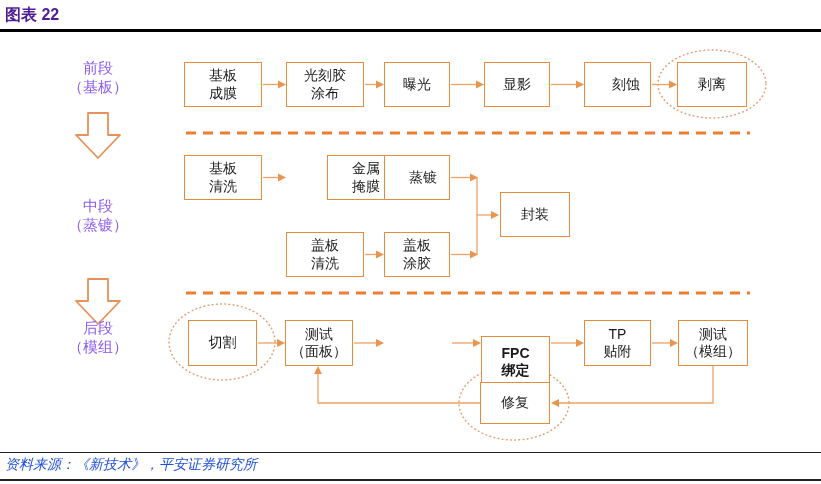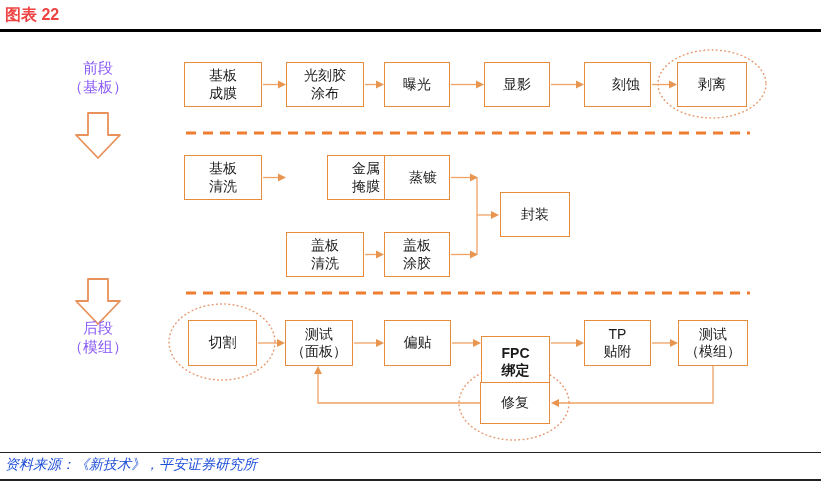--- a/index.html
+++ b/index.html
@@ -1,21 +1,21 @@
 <!DOCTYPE html>
 <html><head>
 <meta charset="utf-8">
 <style>
   html,body{margin:0;padding:0;background:#fff;}
   .page{
     position:relative;width:821px;height:484px;background:#ffffff;overflow:hidden;
     font-family:"Liberation Sans","DejaVu Sans",sans-serif;color:#111;
   }
   
-  .hdr{position:absolute;left:5px;top:5px;width:810px;font-size:16px;font-weight:bold;color:#ef4444;
+  .hdr{position:absolute;left:5px;top:5px;width:810px;font-size:16px;font-weight:bold;color:#4c1d95;
        display:flex;gap:18px;align-items:baseline;}
   .hdr-rule{position:absolute;left:0;top:29px;width:821px;height:3px;background:#000;}
   
   .stage-label{position:absolute;width:88px;text-align:center;font-size:15px;line-height:1.28;
                color:#8b5cf6;white-space:pre-line;}
   
   .box{position:absolute;border:1.5px solid #E78C3C;background:#fff;box-sizing:border-box;
        display:flex;align-items:center;justify-content:center;text-align:center;
        font-size:14px;line-height:1.25;color:#1a1a1a;white-space:pre-line;}
   
@@ -100,20 +100,22 @@
       <path d="M481,343 l-8,-4 v8 z"></path>
         <path d="M584,343 l-8,-4 v8 z"></path>
       <path d="M678,343 l-8,-4 v8 z"></path>
       <path d="M551,403 l8,-4 v8 z"></path>
       <path d="M318,366 l-4,8 h8 z"></path>
     </g>
   </svg>
 
   <div class="stage-label" style="left:54px;top:58px;">前段
 （基板）</div>
+  <div class="stage-label" style="left:54px;top:196px;">中段
+（蒸镀）</div>
   <div class="stage-label" style="left:54px;top:318px;text-align:center;">后段
 （模组）</div>
 
   <div class="box" style="left:184px;top:62px;width:78px;height:45px;">基板
 成膜</div>
   <div class="box" style="left:286px;top:62px;width:78px;height:45px;">光刻胶
 涂布</div>
   <div class="box" style="left:384px;top:62px;width:66px;height:45px;">曝光</div>
   <div class="box" style="left:484px;top:62px;width:66px;height:45px;">显影</div>
   <div class="box" style="left:584px;top:62px;width:67px;height:45px;padding-left:17px;">刻蚀</div>
@@ -128,21 +130,20 @@
   <div class="box" style="left:286px;top:232px;width:78px;height:45px;">盖板
 清洗</div>
   <div class="box" style="left:384px;top:232px;width:66px;height:45px;">盖板
 涂胶</div>
 
   <div class="box" style="left:188px;top:320px;width:69px;height:46px;">切割</div>
 
   <div class="box" style="left:500px;top:192px;width:70px;height:45px;">封装</div>
   <div class="box" style="left:285px;top:320px;width:68px;height:46px;">测试
 （面板）</div>
-  <div class="box" style="left:384px;top:320px;width:67px;height:46px;">偏贴</div>
   <div class="box" style="left:481px;top:336px;width:69px;height:52px;font-weight:bold;">FPC
 绑定</div>
   <div class="box" style="left:584px;top:320px;width:67px;height:46px;">TP
 贴附</div>
   <div class="box" style="left:678px;top:320px;width:70px;height:46px;">测试
 （模组）</div>
 
   <div class="box" style="left:480px;top:382px;width:70px;height:42px;">修复</div>
 
   <div class="ft-rule-top"></div>

